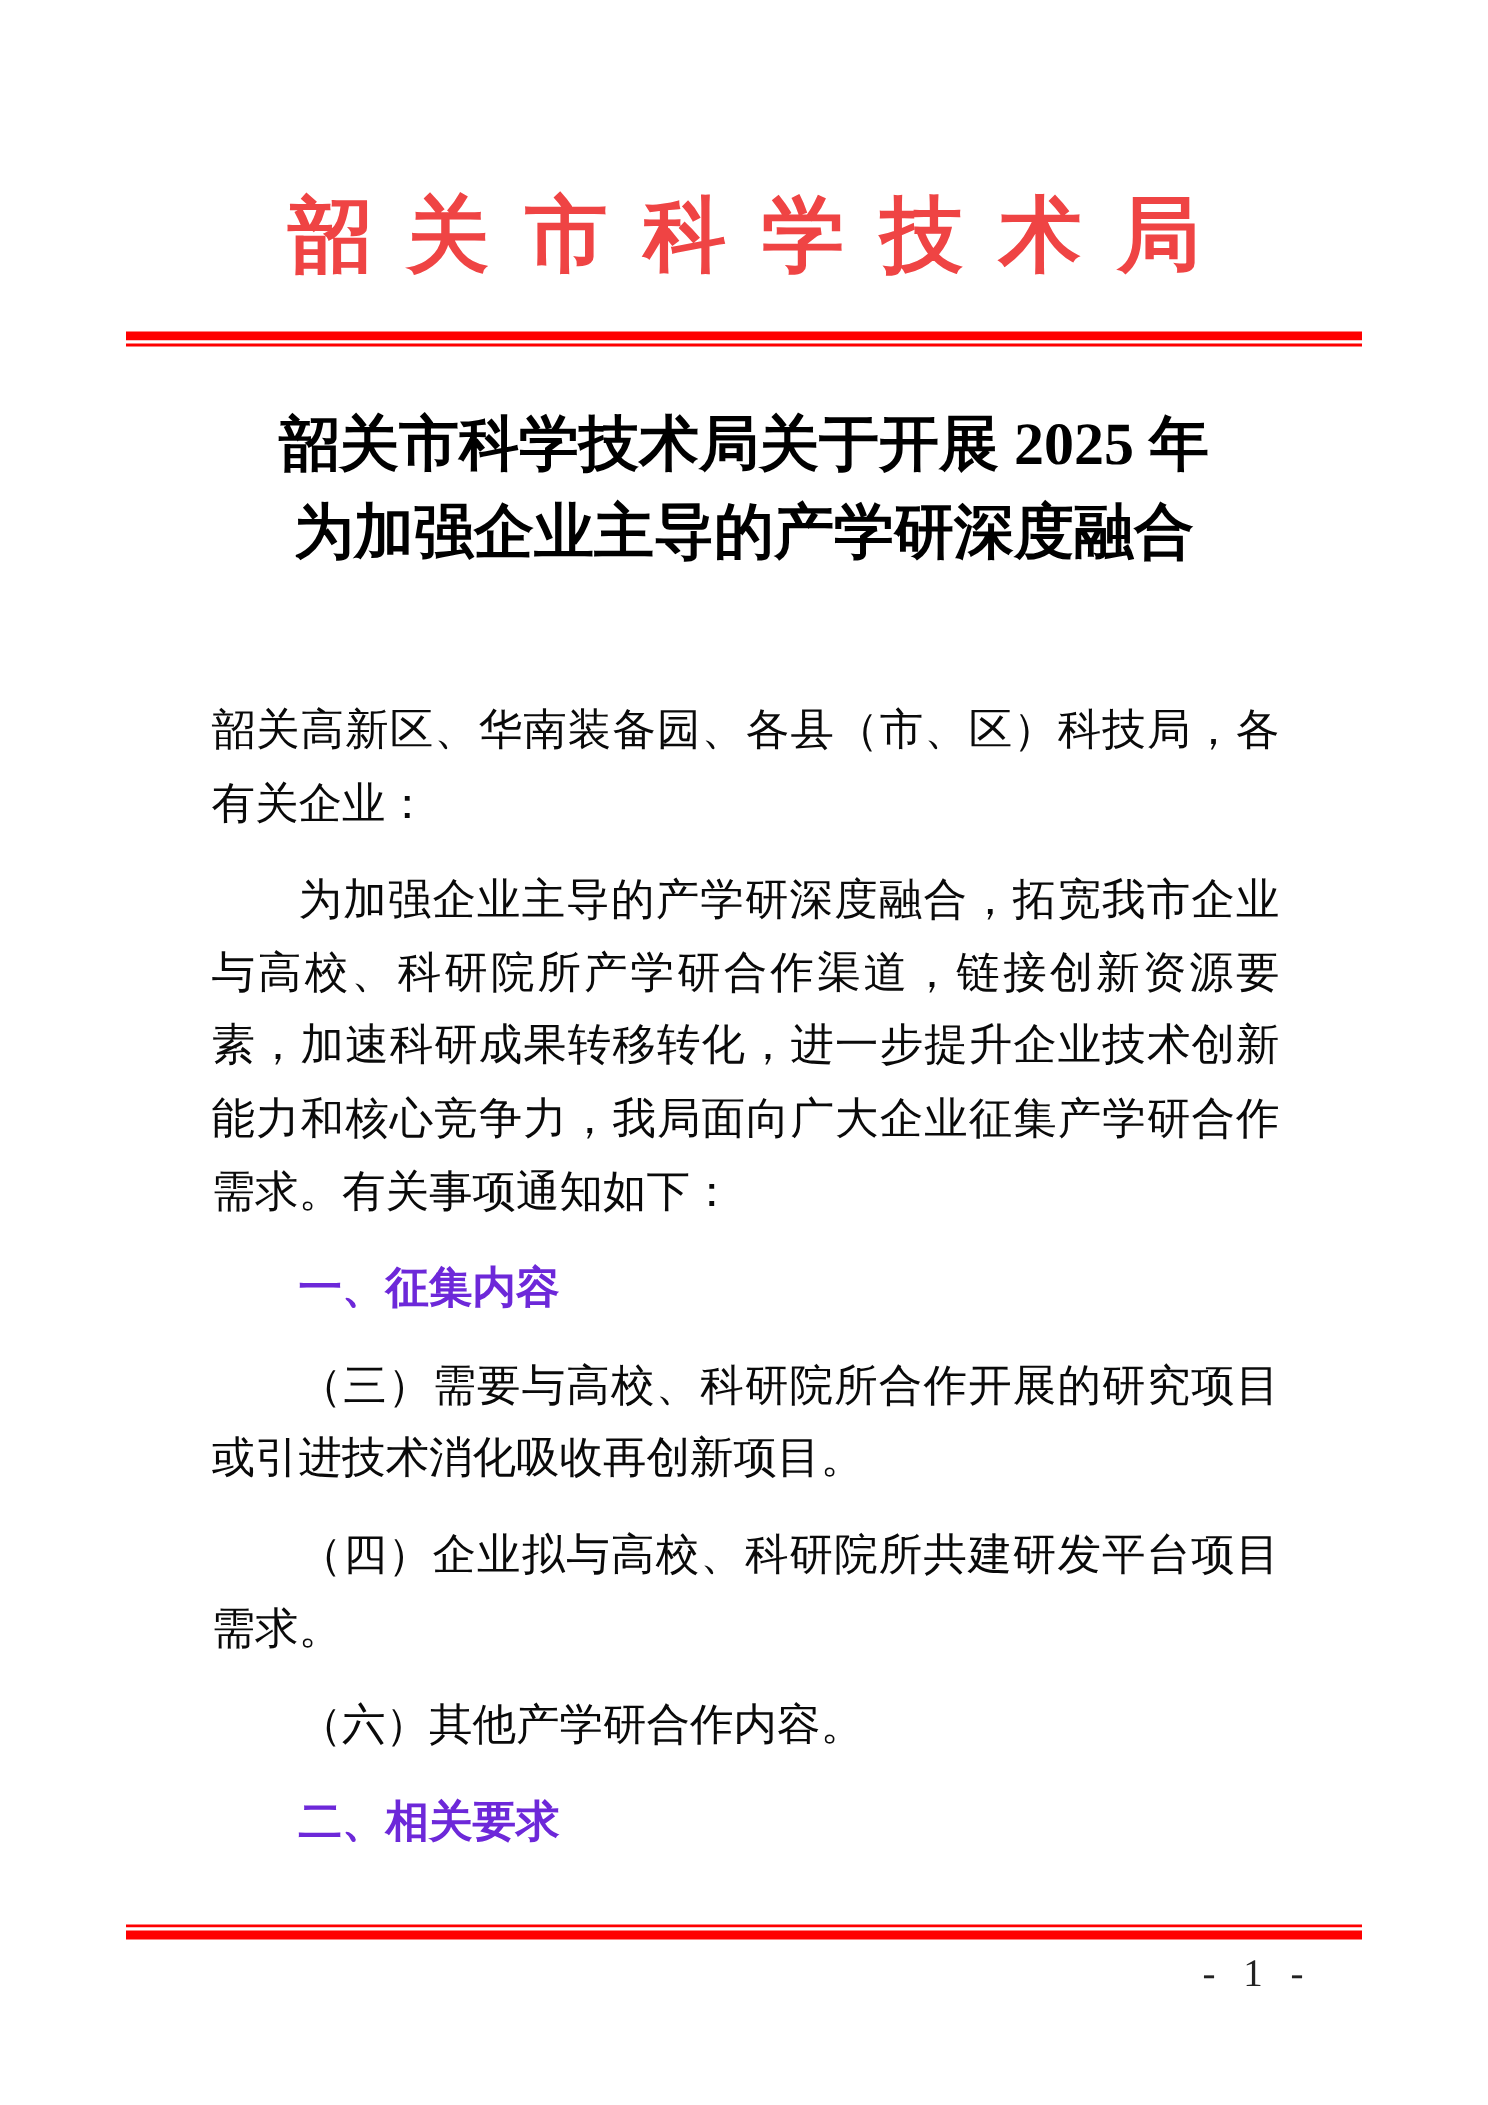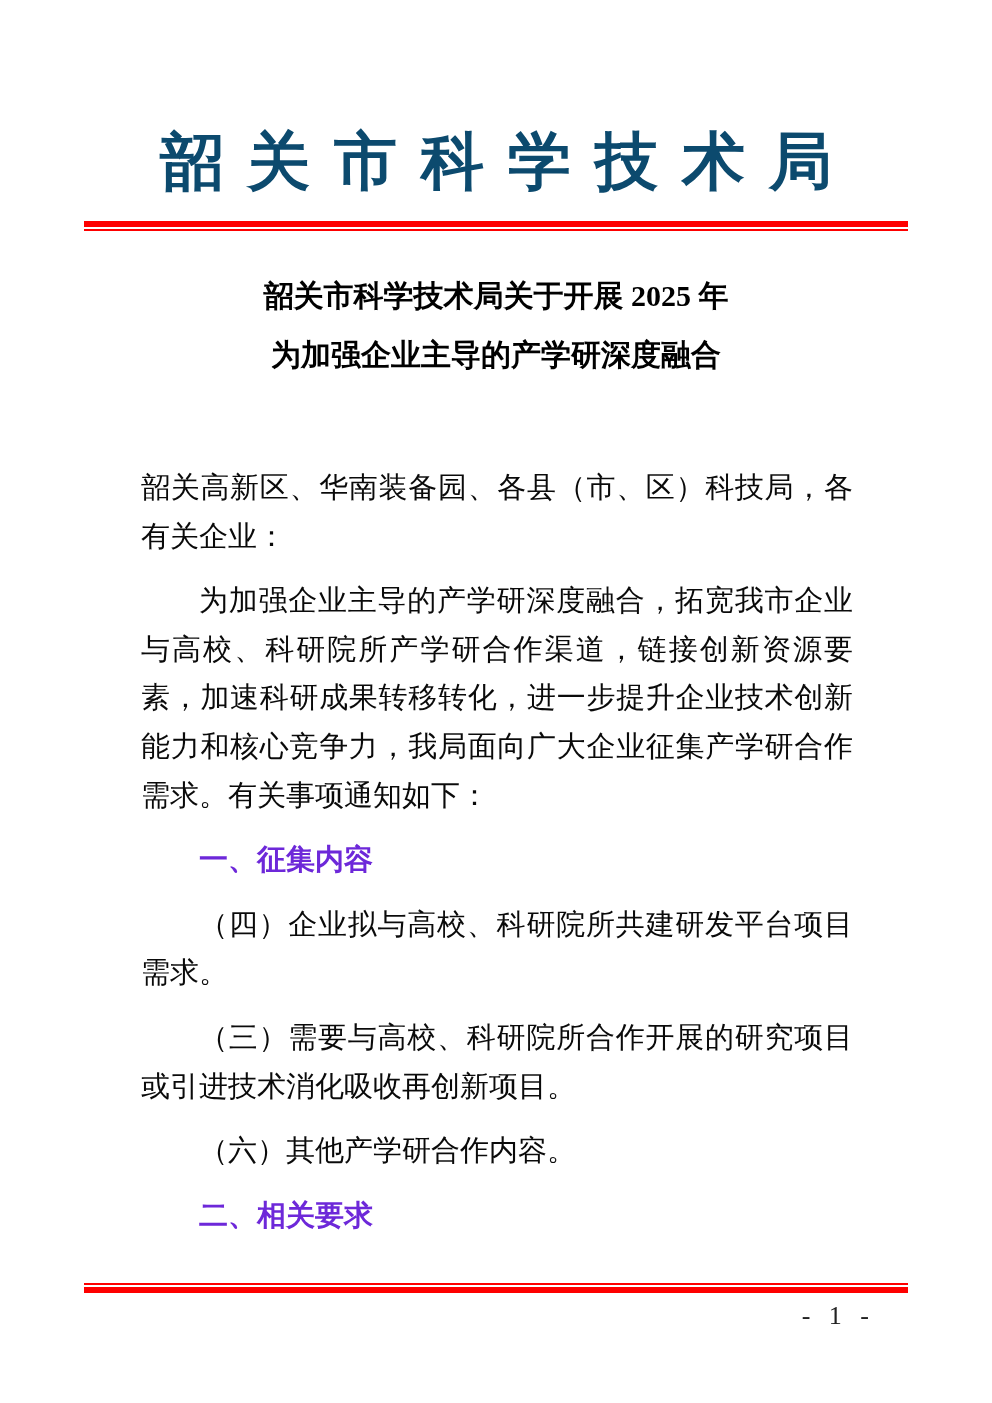--- a/index.html
+++ b/index.html
@@ -17,22 +17,22 @@
     color: #000000;
   }
 
   
   .letterhead {
     position: absolute;
     top: 120px;
     left: 0;
     width: 100%;
     text-align: center;
-    color: #0c4a6e;
-    font-size: 63px;
+    color: #ef4444;
+    font-size: 55px;
     font-weight: 700;
     line-height: 1.35;
     letter-spacing: 24px;
     text-indent: 24px;
     white-space: nowrap;
   }
 
   
   .rule {
     position: absolute;
@@ -46,21 +46,21 @@
   .rule .thin { height: 2px; }
   .rule .gap { height: 2px; background: #ffffff; }
 
   
   .doc-title {
     position: absolute;
     top: 266px;
     left: 0;
     width: 100%;
     text-align: center;
-    font-size: 30px;
+    font-size: 40px;
     font-weight: 700;
     line-height: 59px;
     color: #000000;
   }
 
   
   .body-text {
     position: absolute;
     top: 447px;
     left: 125px;
@@ -108,22 +108,22 @@
 
   <div class="doc-title">
     <div>韶关市科学技术局关于开展 2025 年</div>
     <div>为加强企业主导的产学研深度融合</div>
   </div>
 
   <div class="body-text">
     <p class="para-flush">韶关高新区、华南装备园、各县（市、区）科技局，各有关企业：</p>
     <p class="para-indent">为加强企业主导的产学研深度融合，拓宽我市企业与高校、科研院所产学研合作渠道，链接创新资源要素，加速科研成果转移转化，进一步提升企业技术创新能力和核心竞争力，我局面向广大企业征集产学研合作需求。有关事项通知如下：</p>
     <p class="section-heading">一、征集内容</p>
+    <p class="para-indent">（三）需要与高校、科研院所合作开展的研究项目或引进技术消化吸收再创新项目。</p>
     <p class="para-indent">（四）企业拟与高校、科研院所共建研发平台项目需求。</p>
-    <p class="para-indent">（三）需要与高校、科研院所合作开展的研究项目或引进技术消化吸收再创新项目。</p>
     <p class="para-indent">（六）其他产学研合作内容。</p>
     <p class="section-heading">二、相关要求</p>
   </div>
 
   <div class="rule rule-bottom">
     <div class="bar thin"></div>
     <div class="gap"></div>
     <div class="bar thick"></div>
   </div>
 

